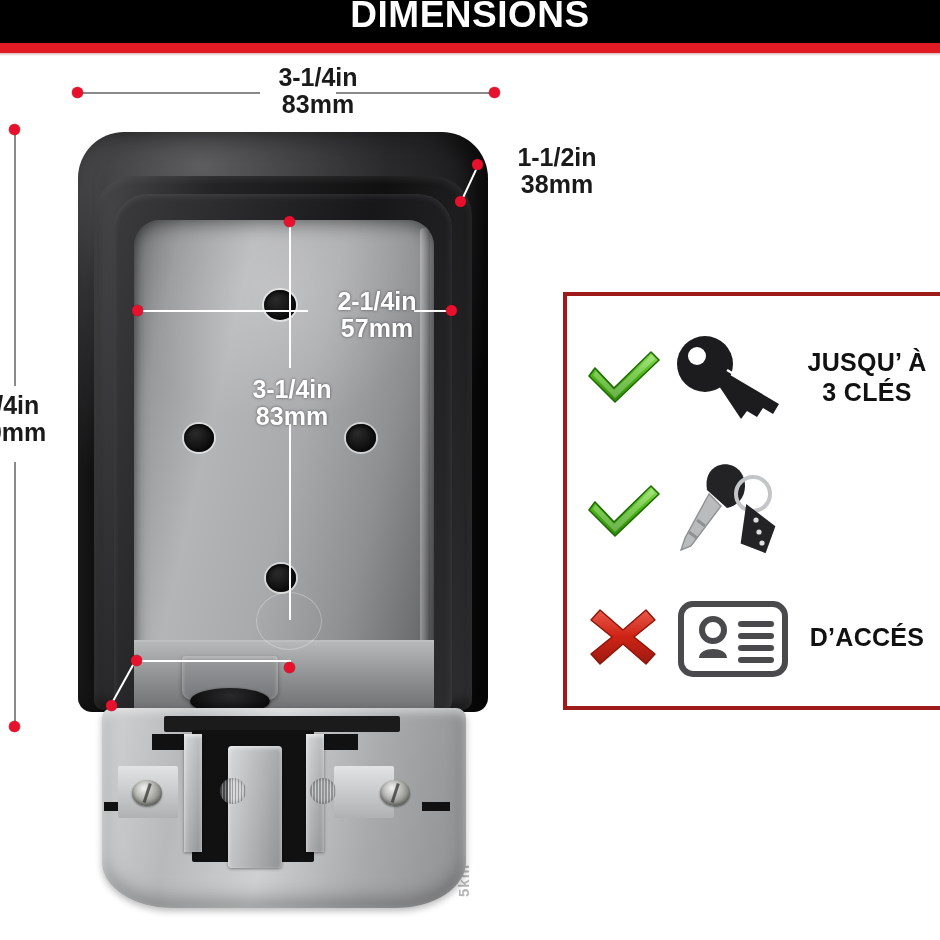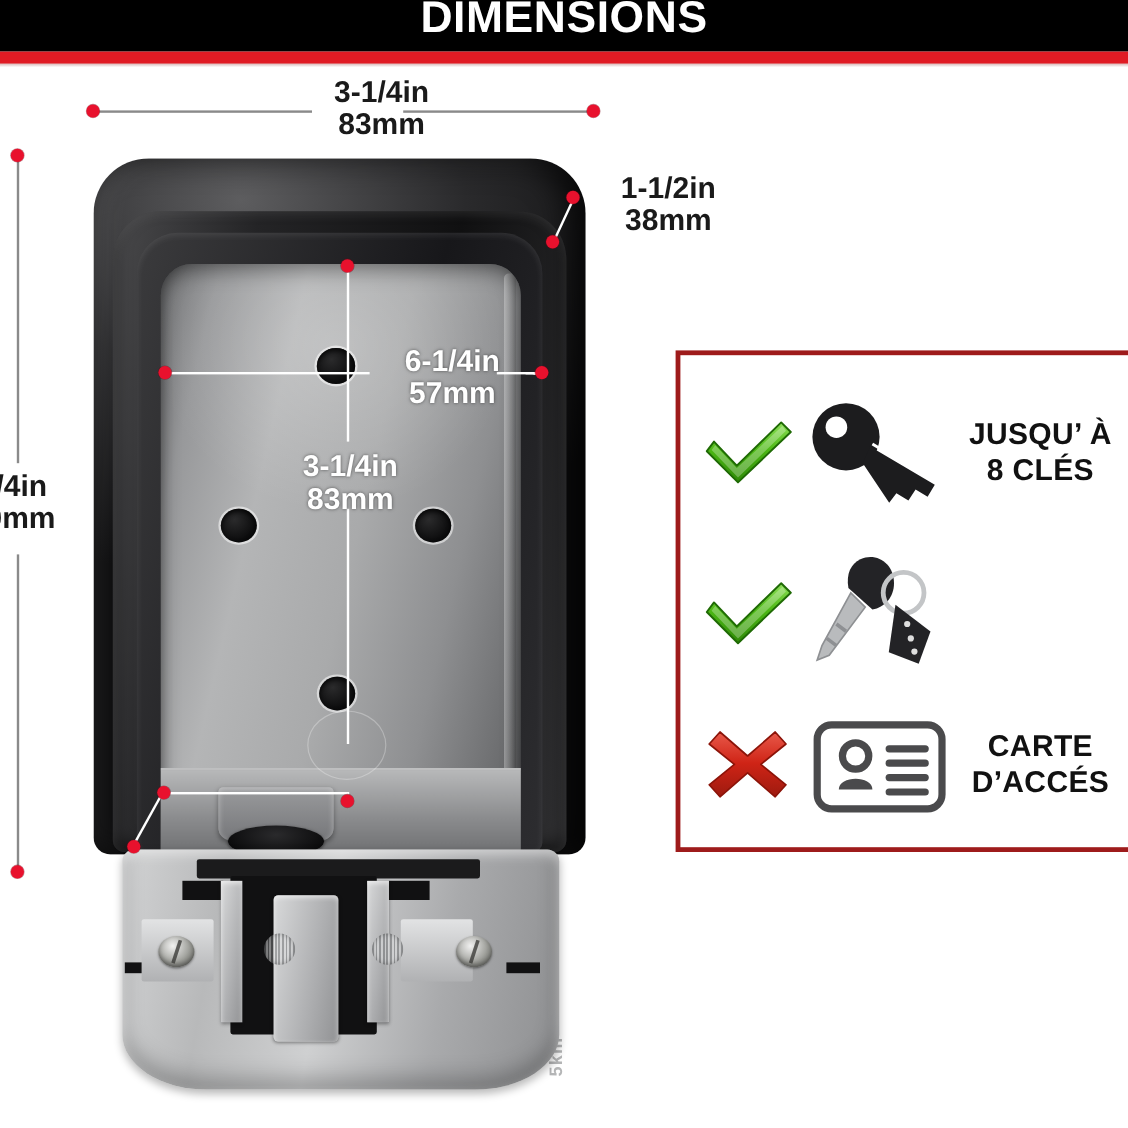--- a/index.html
+++ b/index.html
@@ -420,21 +420,21 @@
   <div class="dline-h white" style="left:140px; top:310px; width:168px;"></div>
   <div class="dline-h white" style="left:448px; top:310px; width:4px;"></div>
   <div class="dline-h white" style="left:448px; top:310px; width:2px;"></div>
   <div class="dline-h white" style="left:445px; top:310px; width:6px;"></div>
   <div class="dline-h white" style="left:450px; top:310px; width:0px;"></div>
   <div class="dline-h white" style="left:448px; top:310px; width:0px;"></div>
   <div class="dline-h white" style="left:438px; top:310px; width:14px;"></div>
   <div class="dline-h white" style="left:444px; top:310px; width:8px;"></div>
   <div class="dline-h white" style="left:414px; top:310px; width:38px;"></div>
   <div class="dlabel white" style="left:315px; top:288px; width:124px;">
-    <span class="ln">6-1/4in</span>
+    <span class="ln">2-1/4in</span>
     <span class="ln">57mm</span>
   </div>
 
   <div class="dot" style="left:284px; top:216px;"></div>
   <div class="dline-v white" style="left:289px; top:224px; height:144px;"></div>
   <div class="dline-v white" style="left:289px; top:424px; height:196px;"></div>
   <div class="dlabel white" style="left:230px; top:376px; width:124px;">
     <span class="ln">3-1/4in</span>
     <span class="ln">83mm</span>
   </div>
@@ -468,21 +468,21 @@
               <circle cx="34" cy="38" r="28"></circle>
               <circle cx="26" cy="30" r="9" fill="#ffffff"></circle>
               <path d="M54 46 L108 78 L102 88 L92 82 L86 91 L76 85 L70 93 L48 60 Z"></path>
             </g>
             <path d="M56 44 L106 74" stroke="#ffffff" stroke-width="2.4" fill="none"></path>
           </svg>
         </div>
       </div>
       <div class="feat-label">
         <span class="ln">JUSQU’ À</span>
-        <span class="ln">8 CLÉS</span>
+        <span class="ln">3 CLÉS</span>
       </div>
     </div>
 
     <div class="feat-row" style="top:152px;">
       <div class="feat-icons">
         <div class="check">
           <svg viewBox="0 0 78 58" width="78" height="58">
             <defs>
               <linearGradient id="gchk2" x1="0" y1="0" x2="0" y2="1">
                 <stop offset="0%" stop-color="#8fe05a"></stop>
@@ -535,19 +535,18 @@
             <g stroke="#4a4a4c" stroke-width="6" stroke-linecap="round">
               <path d="M70 38 H100"></path>
               <path d="M70 50 H100"></path>
               <path d="M70 62 H100"></path>
               <path d="M70 74 H100"></path>
             </g>
           </svg>
         </div>
       </div>
       <div class="feat-label">
-        <span class="ln">CARTE</span>
         <span class="ln">D’ACCÉS</span>
       </div>
     </div>
   </div>
 
 </div>
 
 </body></html>

